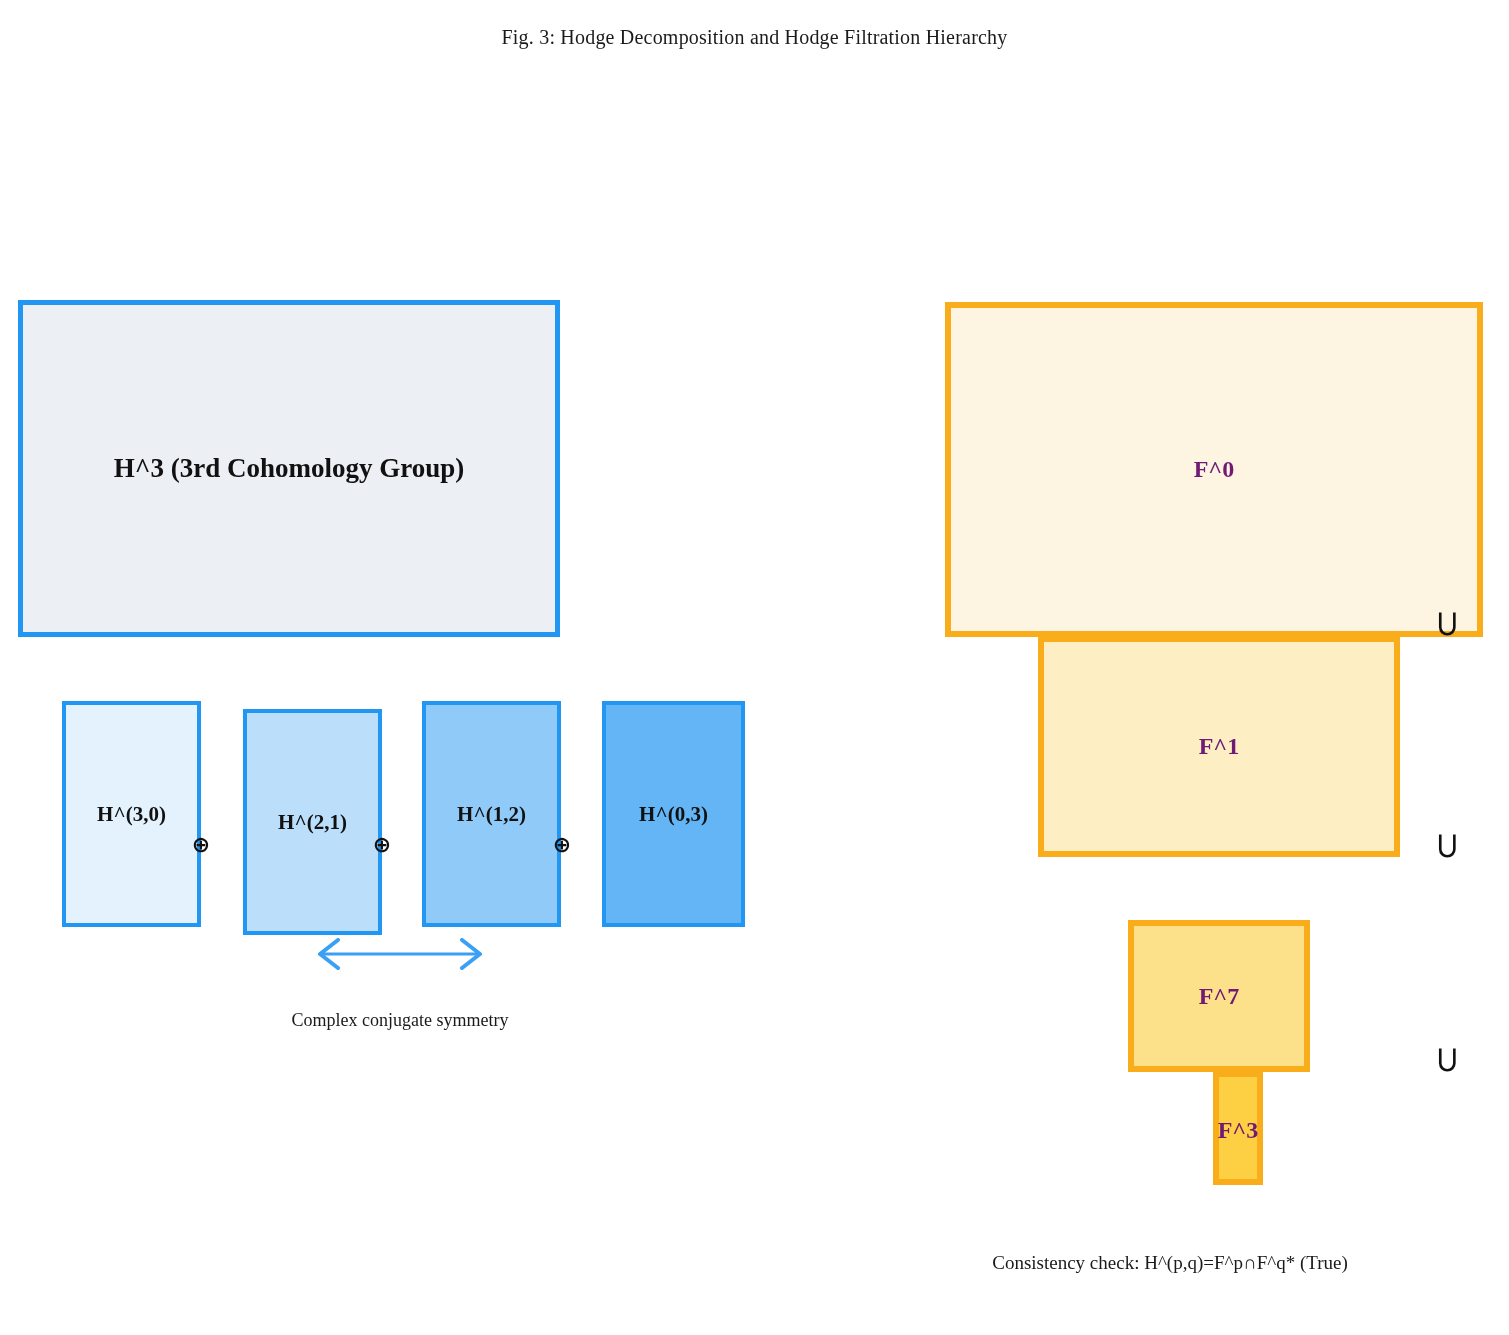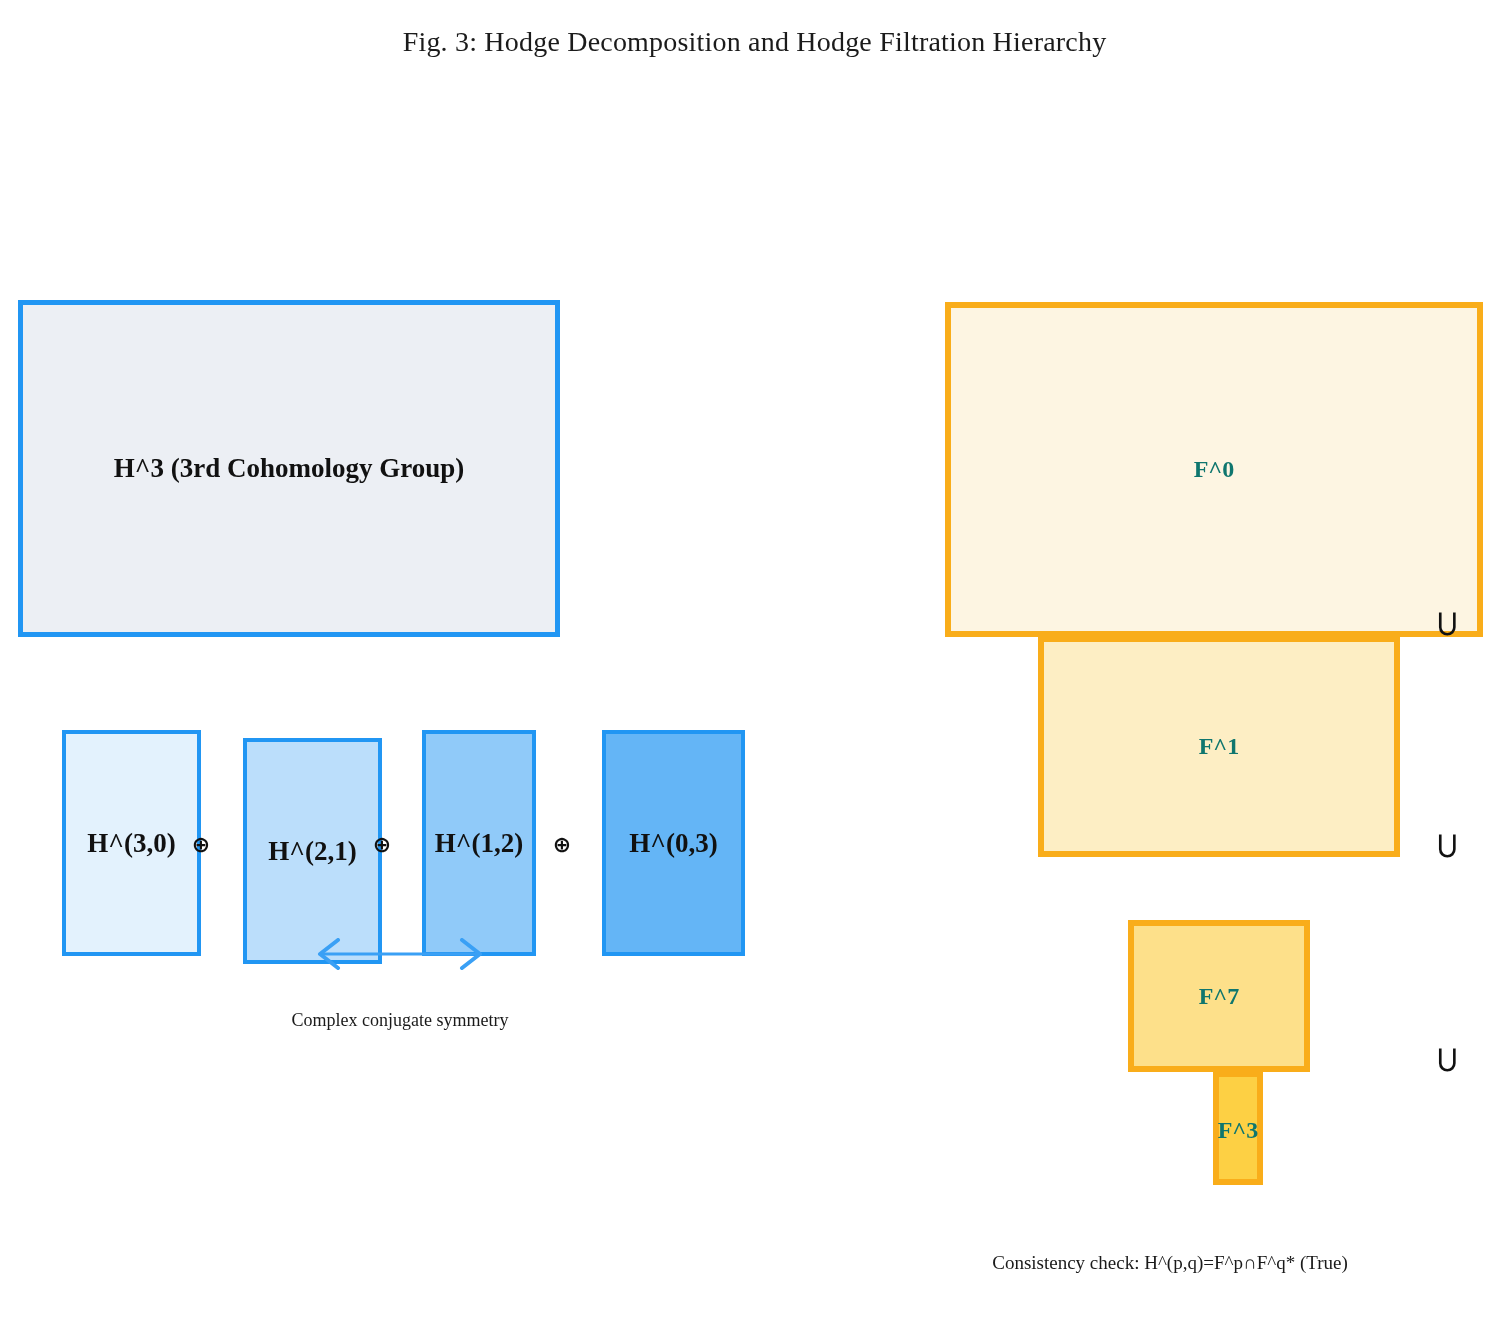--- a/index.html
+++ b/index.html
@@ -21,21 +21,21 @@
     inset: 0;
   }
 
   
   .fig-title {
     position: absolute;
     left: 0;
     top: 26px;
     width: 1509px;
     text-align: center;
-    font-size: 28px;
+    font-size: 20px;
     font-weight: 400;
     letter-spacing: 0.2px;
     color: #1b1b1b;
     white-space: nowrap;
   }
 
   
   .node-box {
     position: absolute;
     box-sizing: border-box;
@@ -53,28 +53,28 @@
     top: 300px;
     width: 542px;
     height: 337px;
     background: #eceff4;
     border: 5px solid #2196f3;
     font-size: 27px;
   }
 
   
   .hodge-box {
-    top: 730px;
+    top: 701px;
     height: 226px;
     border: 4px solid #2196f3;
-    font-size: 27px;
+    font-size: 21px;
   }
   .hodge-box.c0 { left: 62px;  width: 139px; background: #e3f2fd; }
   .hodge-box.c1 { left: 243px; width: 139px; background: #bbdefb; margin-top: 8px; }
-  .hodge-box.c2 { left: 422px; width: 114px; background: #90caf9; }
+  .hodge-box.c2 { left: 422px; width: 139px; background: #90caf9; }
   .hodge-box.c3 { left: 602px; width: 143px; background: #64b5f6; }
 
   
   .oplus {
     position: absolute;
     top: 832px;
     width: 26px;
     height: 26px;
     line-height: 26px;
     text-align: center;
@@ -101,21 +101,21 @@
     top: 1010px;
     width: 400px;
     text-align: center;
     font-size: 18px;
     color: #1a1a1a;
   }
 
   
   .filt-box {
     font-weight: bold;
-    color: #0f766e;
+    color: #701a75;
   }
   .f0-box {
     left: 945px;  top: 302px;  width: 538px; height: 335px;
     background: #fdf5e2; border: 6px solid #f9ad1a; font-size: 24px;
   }
   .f1-box {
     left: 1038px; top: 636px;  width: 362px; height: 221px;
     background: #fdeec4; border: 6px solid #f9ad1a; font-size: 24px;
   }
   .f2-box {

